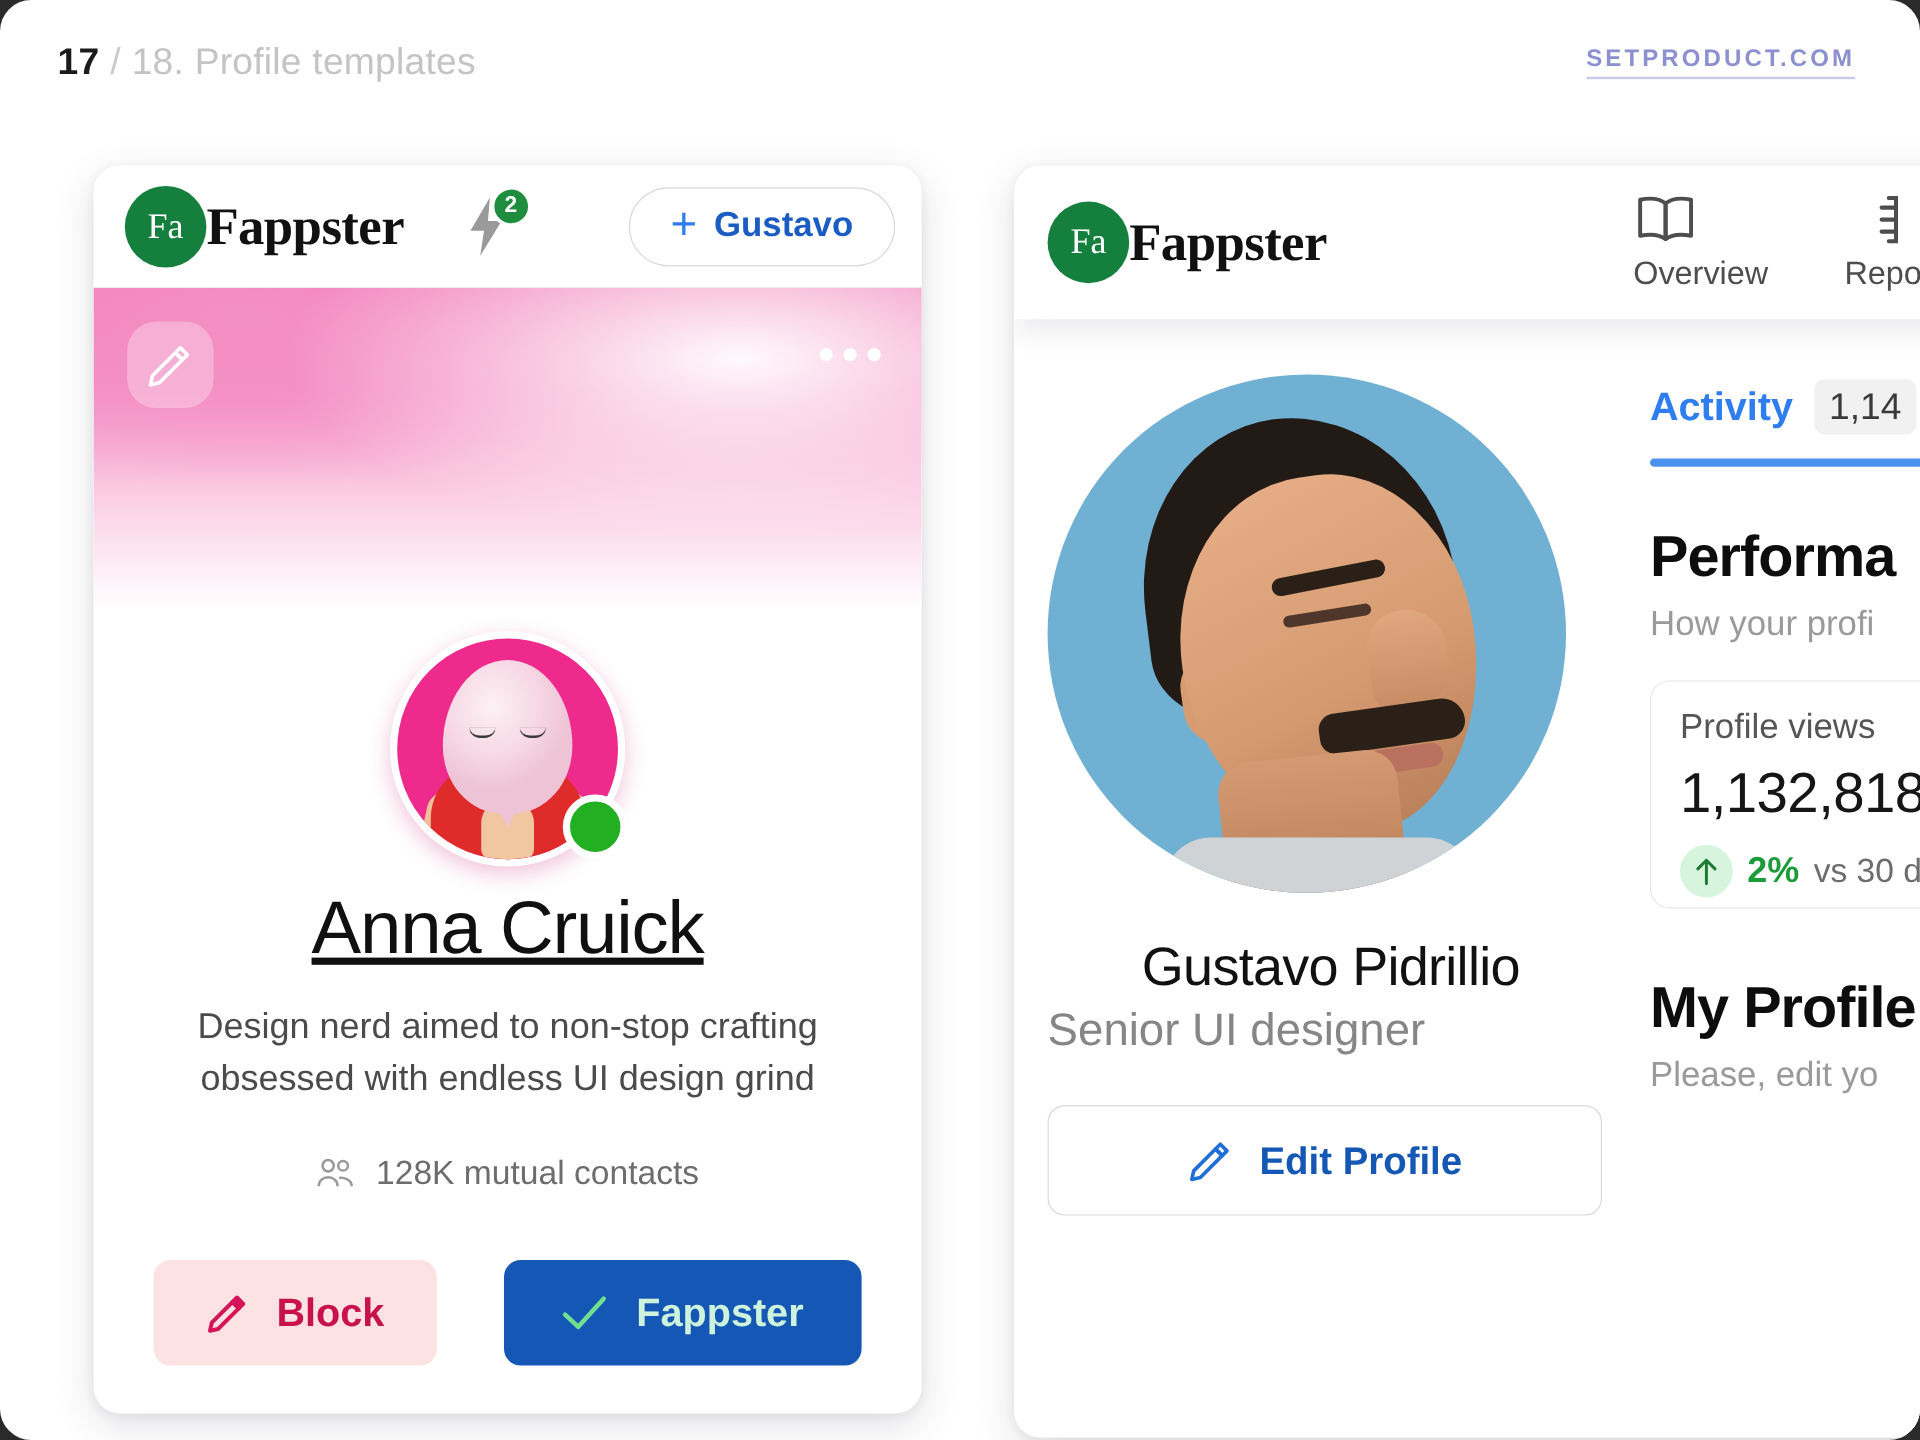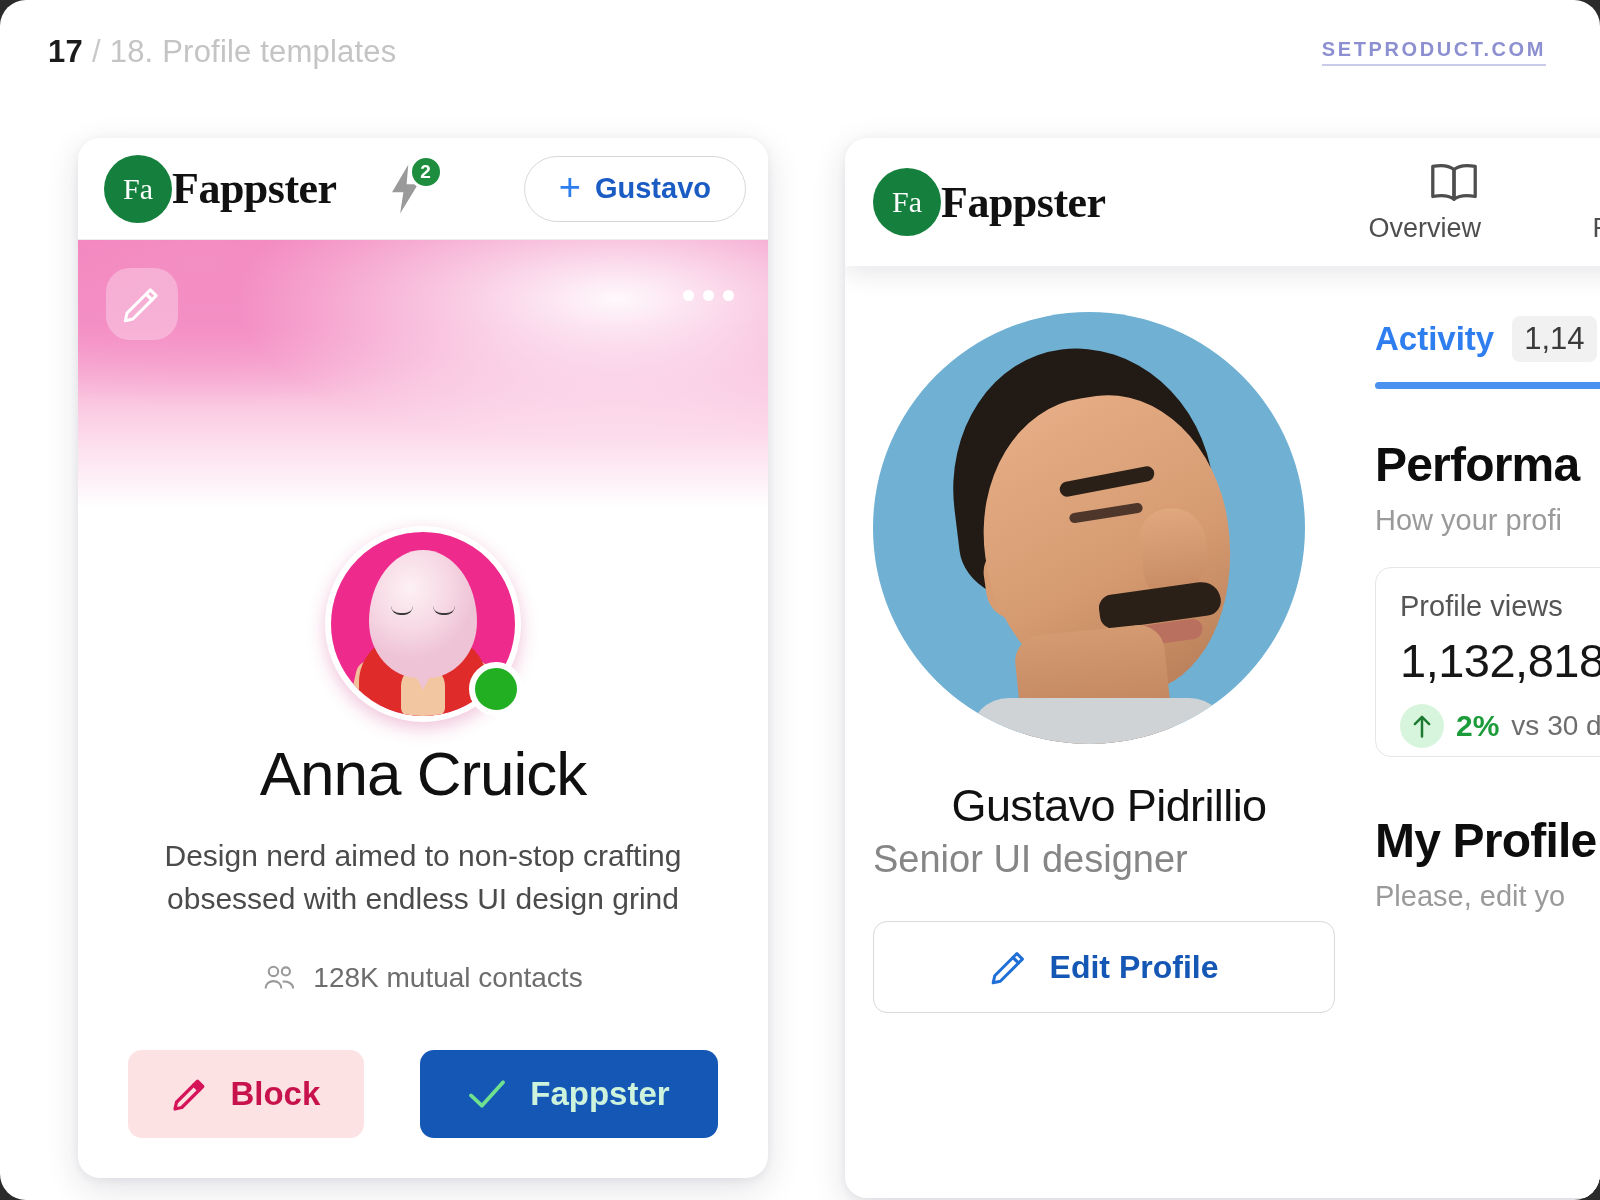--- a/index.html
+++ b/index.html
@@ -150,21 +150,21 @@
           border-bottom: 2.4px solid #3a3a3a; border-radius: 0 0 12px 12px; }
   .lash.l { left: 22px; }
   .lash.r { right: 22px; }
   .status-dot {
     position: absolute; right: -2px; bottom: 6px;
     width: 54px; height: 54px; border-radius: 50%;
     background: #22b022; border: 6px solid #fff;
   }
 
   .lc-body { position: absolute; left: 0; right: 0; top: 370px; text-align: center; padding: 0 34px; }
-  .pname { font-size: 62px; font-weight: 400; color: #101010; letter-spacing: -1px; margin-top: 230px; }
+  .pname { font-size: 62px; font-weight: 400; color: #101010; letter-spacing: -1px; margin-top: 230px; text-decoration: underline; }
   .pbio { font-size: 30px; line-height: 1.42; color: #4b4b4b; margin-top: 26px; }
   .mutual {
     margin-top: 42px;
     display: flex; align-items: center; justify-content: center; gap: 16px;
     font-size: 28px; color: #6d6d6d;
   }
   .actions { margin-top: 56px; display: flex; justify-content: center; gap: 56px; }
   .btn-block {
     display: flex; align-items: center; gap: 22px;
     background: #fde2e4; color: #c8124d;
@@ -182,21 +182,21 @@
   #card-right { left: 845px; top: 138px; width: 830px; height: 1060px; }
   .rc-header {
     position: relative; height: 128px;
     display: flex; align-items: center; padding: 0 0 0 28px;
     background: #fff;
     border-radius: 22px 22px 0 0;
     box-shadow: 0 8px 26px rgba(30,30,60,.10);
     z-index: 3;
   }
   .rc-nav { margin-left: auto; display: flex; align-items: flex-start; gap: 56px; padding-right: 18px; }
-  .nav-item { display: flex; flex-direction: column; align-items: flex-end; gap: 8px; width: 120px; }
+  .nav-item { display: flex; flex-direction: column; align-items: flex-start; gap: 8px; width: 120px; }
   .nav-label { font-size: 27px; color: #4e4e4e; white-space: nowrap; }
 
   .rc-body { position: absolute; left: 0; top: 128px; right: 0; bottom: 0; background: #fff; display: flex; }
   .rc-left { width: 500px; padding: 46px 0 0 28px; flex: 0 0 auto; }
   .photo-circle {
     width: 432px; height: 432px; border-radius: 50%;
     background: #6fb0d3; position: relative; overflow: hidden;
   }
   .hair {
     position: absolute; left: 78px; top: 36px; width: 260px; height: 250px;

